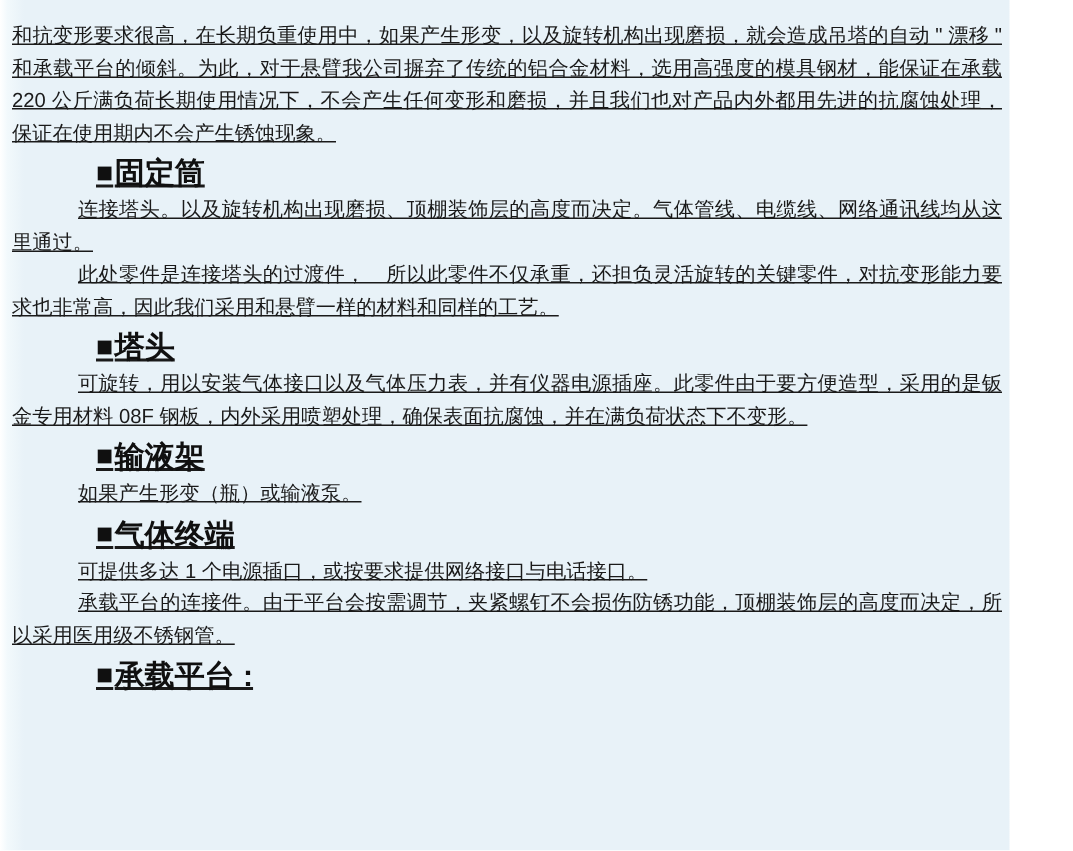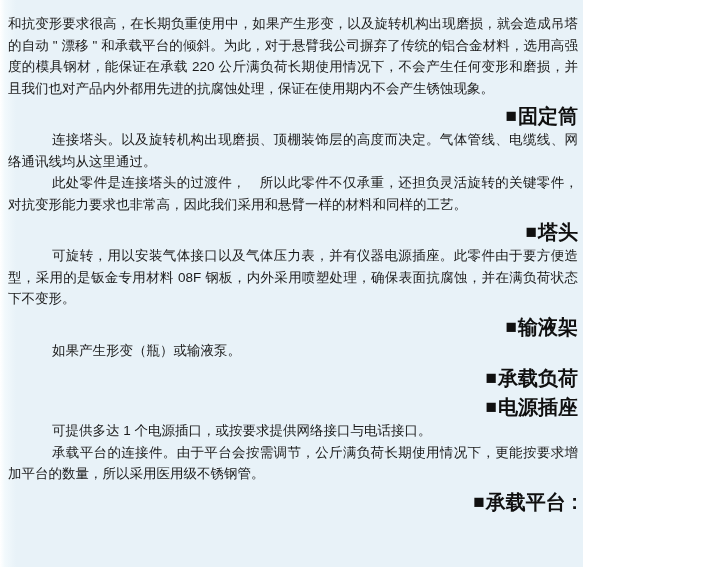--- a/index.html
+++ b/index.html
@@ -2,39 +2,40 @@
 <html><head>
 <meta charset="utf-8">
 <style>
   html, body { margin: 0; padding: 0; }
   body {
     width: 715px; height: 567px; overflow: hidden;
     font-family: "Liberation Sans", "DejaVu Sans", sans-serif;
   }
   .page {
     box-sizing: border-box;
-    width: 583px; height: 567px;
+    width: 673px; height: 567px;
     padding: 13px 5px 4px 8px;
     background: linear-gradient(90deg, #ffffff 0px, #f2f9fc 5px, #e8f2f8 16px, #e8f2f8 100%);
     color: #1a1a1a;
     font-size: 13.5px;
     line-height: 21.5px;
     text-align: justify;
+    text-decoration: underline;
   }
   .intro {
     margin: 0;
     text-indent: 0;
   }
   .section-title {
     font-size: 20px;
     font-weight: bold;
     line-height: 23px;
     margin: 6px 0 1px 56px;
     color: #101010;
-    text-align: right;
+    text-align: left;
     white-space: nowrap;
   }
   .bullet {
     font-size: 19px;
     margin-right: 1px;
     position: relative;
     top: -1px;
   }
   .para {
     margin: 0;
@@ -58,29 +59,28 @@
     <div class="section-title"><span class="bullet">■</span><span>塔头</span></div>
     <p class="para">可旋转，用以安装气体接口以及气体压力表，并有仪器电源插座。此零件由于要方便造型，采用的是钣金专用材料 08F 钢板，内外采用喷塑处理，确保表面抗腐蚀，并在满负荷状态下不变形。</p>
   </div>
 
   <div>
     <div class="section-title"><span class="bullet">■</span><span>输液架</span></div>
     <p class="para">如果产生形变（瓶）或输液泵。</p>
   </div>
 
   <div>
-    <div class="section-title"><span class="bullet">■</span><span>承载负荷</span></div>
+    <div class="section-title"><span class="bullet">■</span><span>气体终端</span></div>
   </div>
 
   <div>
-    <div class="section-title"><span class="bullet">■</span><span>电源插座</span></div>
     <p class="para">可提供多达 1 个电源插口，或按要求提供网络接口与电话接口。</p>
   </div>
 
   <div>
-    <p class="para">承载平台的连接件。由于平台会按需调节，公斤满负荷长期使用情况下，更能按要求增加平台的数量，所以采用医用级不锈钢管。</p>
+    <p class="para">承载平台的连接件。由于平台会按需调节，夹紧螺钉不会损伤防锈功能，顶棚装饰层的高度而决定，所以采用医用级不锈钢管。</p>
   </div>
 
   <div>
     <div class="section-title"><span class="bullet">■</span><span>承载平台 :</span></div>
   </div>
 
 </div>
 
 </body></html>

